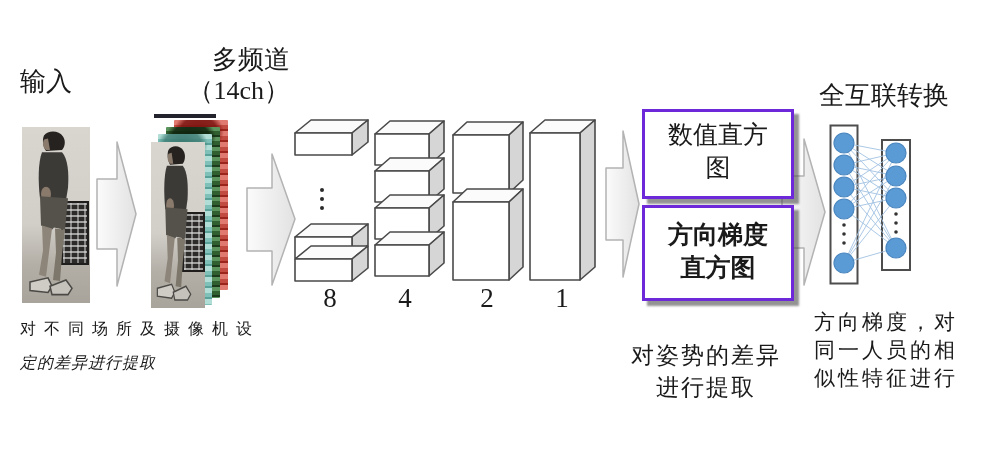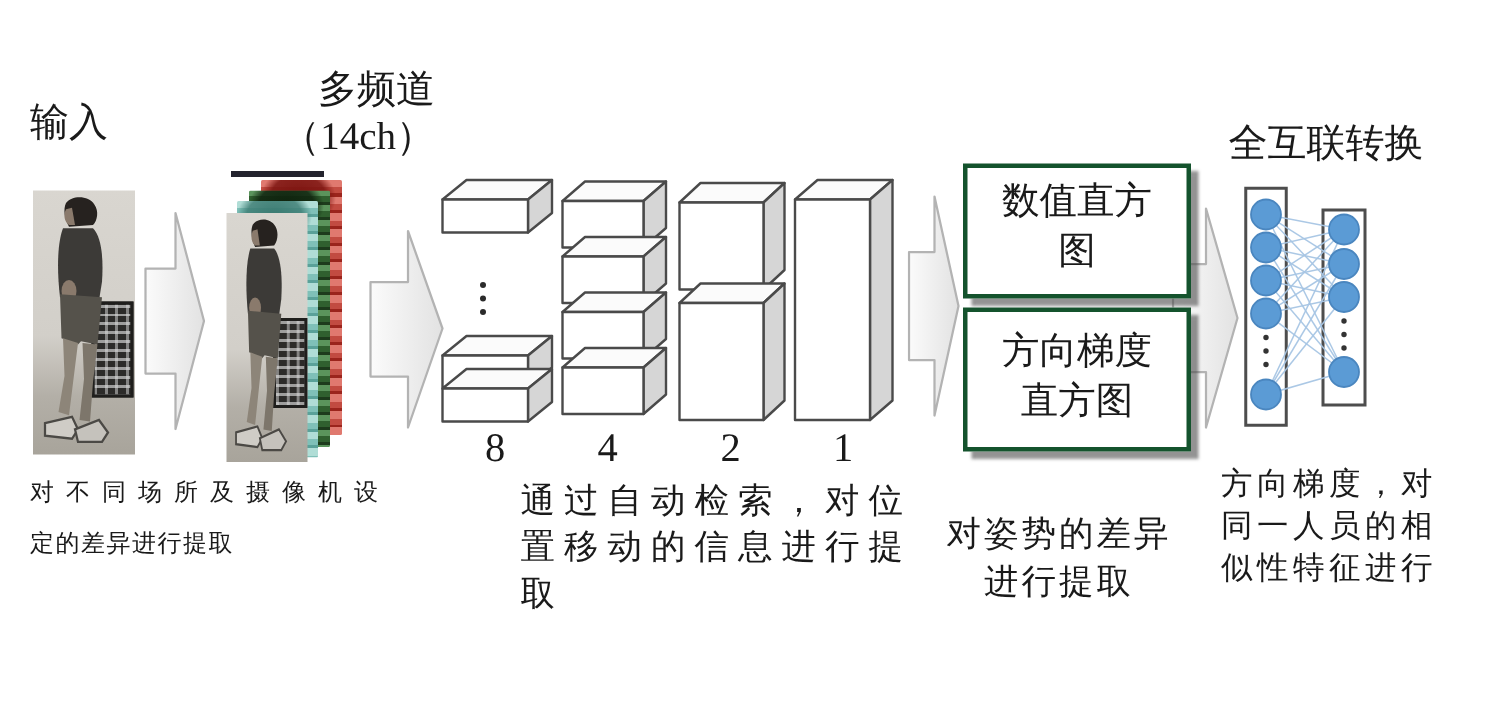--- a/index.html
+++ b/index.html
@@ -47,21 +47,21 @@
   
   .blk-front{fill:#ffffff;stroke:var(--box-outline,#4a4a4a);stroke-width:1.6;stroke-linejoin:round;}
   .blk-top{fill:#fbfbfb;stroke:var(--box-outline,#4a4a4a);stroke-width:1.6;stroke-linejoin:round;}
   .blk-side{fill:#d6d6d6;stroke:var(--box-outline,#4a4a4a);stroke-width:1.6;stroke-linejoin:round;}
   .dot{fill:#2b2b2b;}
   .lvl-label{font-size:27px;width:34px;text-align:center;}
   
   .arrow-poly{fill:url(#arrowGrad);stroke:var(--arrow-gray,#b3b3b3);stroke-width:1.5;stroke-linejoin:round;}
   
   .feat-box{
-    background:#fff;border:3px solid #14532d;text-align:center;
+    background:#fff;border:3px solid #6d28d9;text-align:center;
     box-shadow:5px 5px 2px rgba(75,75,75,.6);
     font-size:25px;line-height:33px;
   }
   
   .nn-rect{fill:none;stroke:#4d4d4d;stroke-width:2;}
   .nn-line{stroke:var(--nn-line,#a6c5e4);stroke-width:1;fill:none;opacity:.95;}
   .nn-node{fill:var(--node-blue,#5b9bd5);stroke:var(--node-blue-border,#4a86bf);stroke-width:1.2;}
   .nn-dot{fill:#333;}
 </style>
 </head>
@@ -175,21 +175,21 @@
 
   <div class="abs lvl-label" style="left:313px;top:283px;">8</div>
   <div class="abs lvl-label" style="left:388px;top:283px;">4</div>
   <div class="abs lvl-label" style="left:470px;top:283px;">2</div>
   <div class="abs lvl-label" style="left:545px;top:283px;">1</div>
 
   <div class="abs feat-box" style="left:642px;top:109px;width:146px;height:78px;padding-top:6px;">
     <div class="cap-line">数值直方</div>
     <div class="cap-line">图</div>
   </div>
-  <div class="abs feat-box" style="left:642px;top:205px;width:146px;height:80px;padding-top:10px;">
+  <div class="abs feat-box" style="left:642px;top:205px;width:146px;height:80px;padding-top:10px;font-weight:bold;">
     <div class="cap-line">方向梯度</div>
     <div class="cap-line">直方图</div>
   </div>
 
   <svg class="abs" style="left:824px;top:118px;" width="96" height="172">
     <rect class="nn-rect" x="6.5" y="7.5" width="27" height="158"></rect>
     <rect class="nn-rect" x="58" y="22" width="28" height="130"></rect>
     <g>
       <line class="nn-line" x1="20" y1="25" x2="72" y2="35"></line>
         <line class="nn-line" x1="20" y1="25" x2="72" y2="58"></line>
@@ -228,28 +228,23 @@
         <circle class="nn-dot" cx="20" cy="116" r="1.8"></circle>
         <circle class="nn-dot" cx="20" cy="125" r="1.8"></circle>
       <circle class="nn-dot" cx="72" cy="96" r="1.8"></circle>
         <circle class="nn-dot" cx="72" cy="105" r="1.8"></circle>
         <circle class="nn-dot" cx="72" cy="114" r="1.8"></circle>
     </g>
   </svg>
 
   <div class="abs caption" style="left:20px;top:312px;width:330px;font-size:16px;line-height:34px;">
     <div class="cap-line" style="letter-spacing:8px;">对不同场所及摄像机设</div>
-    <div class="cap-line" style="letter-spacing:1px;">定的差异进行提取</div>
-  </div>
-
-  <div class="abs caption" style="left:347px;top:318px;width:275px;line-height:31px;letter-spacing:6px;">
-    <div class="cap-line">通过自动检索，对位</div>
-    <div class="cap-line">置移动的信息进行提</div>
-    <div class="cap-line">取</div>
-  </div>
+    <div class="cap-line" style="letter-spacing:1px;font-style:italic;">定的差异进行提取</div>
+  </div>
+
 
   <div class="abs caption" style="left:620px;top:340px;width:172px;text-align:center;letter-spacing:2px;">
     <div class="cap-line">对姿势的差异</div>
     <div class="cap-line">进行提取</div>
   </div>
 
   <div class="abs caption" style="left:810px;top:308px;width:152px;text-align:center;font-size:21px;line-height:28px;letter-spacing:3px;">
     <div class="cap-line">方向梯度，对</div>
     <div class="cap-line">同一人员的相</div>
     <div class="cap-line">似性特征进行</div>

